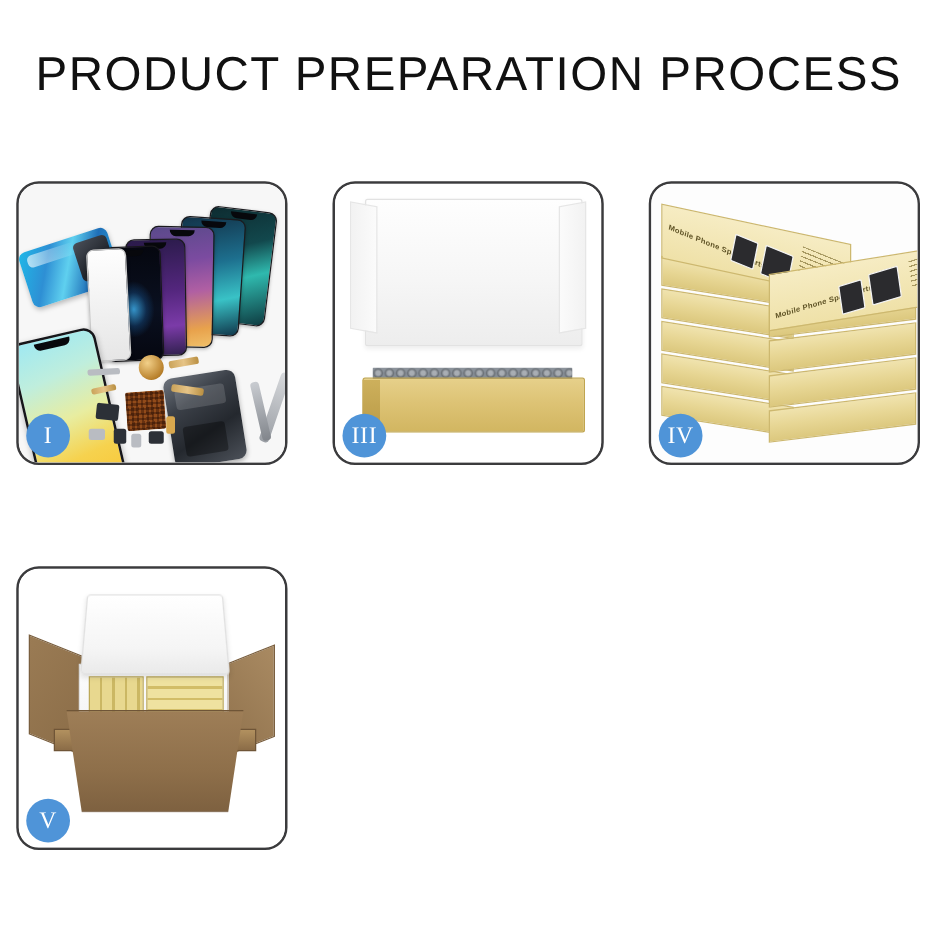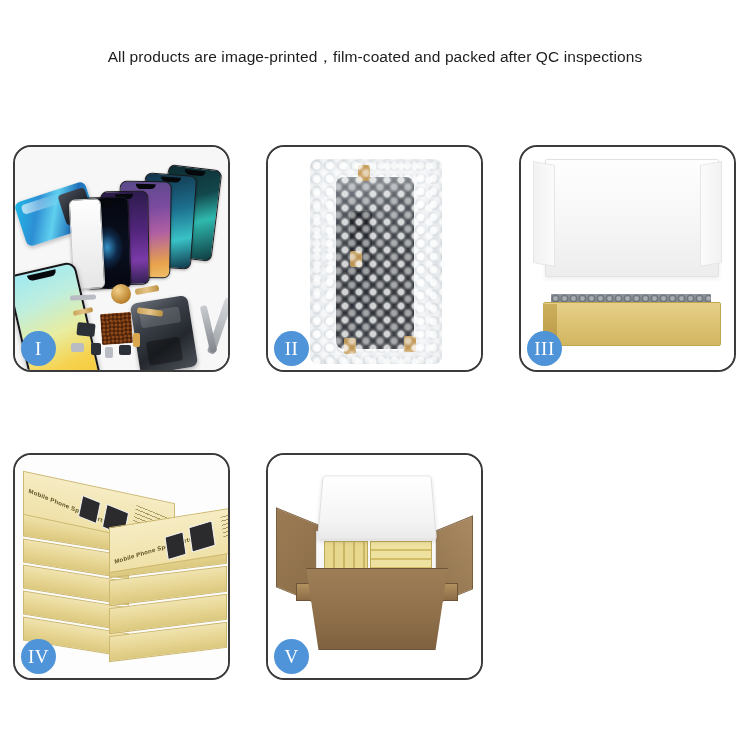--- a/index.html
+++ b/index.html
@@ -490,21 +490,21 @@
   .ship-tape {
     position: absolute;
     background: rgba(150,122,82,0.75);
     border-radius: 1px;
   }
 </style>
 </head>
 <body>
 
 <div class="header">
-  <p class="page-subtitle">All products are image-printed，film-coated and packed after QC inspections</p>
+  <h1 class="page-title">PRODUCT PREPARATION PROCESS</h1>
 </div>
 
 <div class="grid">
 
   <div class="panel p1">
     <div class="panel-inner">
       <div class="p1-stage">
         <div class="film-part">
           <div class="film-body"></div>
           <div class="film-dark"></div>
@@ -546,34 +546,20 @@
         <div class="flex-cable" style="left:120px; top:140px; width:24px; height:6px; transform:rotate(-10deg);"></div>
         <div class="flex-cable" style="left:122px; top:162px; width:26px; height:6px; transform:rotate(8deg);"></div>
         <div class="flex-cable" style="left:58px; top:162px; width:20px; height:5px; transform:rotate(-12deg);"></div>
         <div class="tool"></div>
         <div class="tool2"></div>
       </div>
     </div>
     <div class="step-badge">I</div>
   </div>
 
-  <div class="panel p2">
-    <div class="panel-inner">
-      <div class="bubble-bag">
-        <div class="bag-inner-part"></div>
-        <div class="bag-part-neck"></div>
-        <div class="bag-tape" style="left:48px; top:6px;"></div>
-        <div class="bag-tape" style="left:40px; top:92px;"></div>
-        <div class="bag-tape" style="left:34px; bottom:10px;"></div>
-        <div class="bag-tape" style="right:26px; bottom:12px;"></div>
-        <div class="bubble-overlay"></div>
-      </div>
-    </div>
-    <div class="step-badge">II</div>
-  </div>
 
   <div class="panel p3">
     <div class="panel-inner">
       <div class="foam-lid"></div>
       <div class="foam-lid-flap-l"></div>
       <div class="foam-lid-flap-r"></div>
       <div class="box3-inner"></div>
       <div class="box3-body"></div>
       <div class="box3-side"></div>
     </div>

